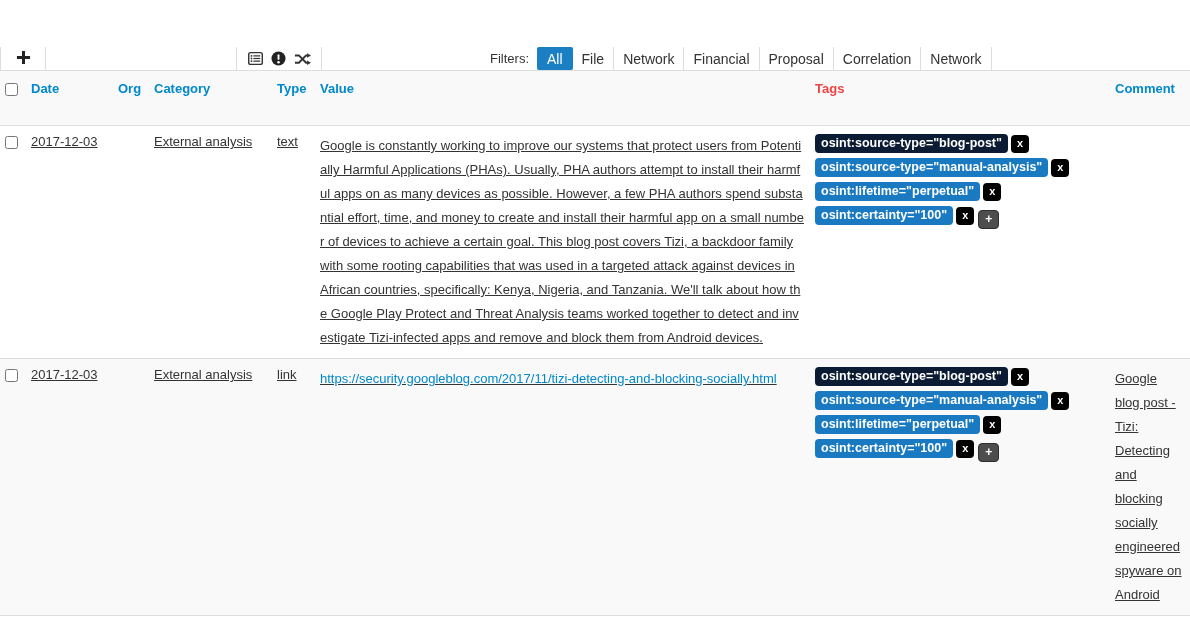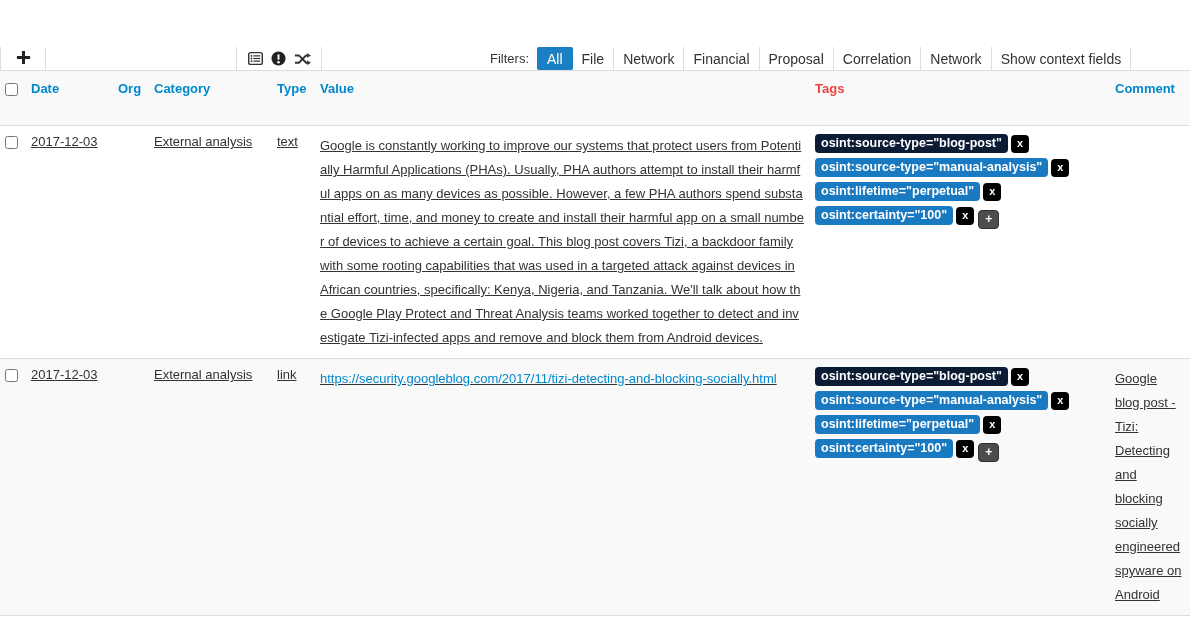--- a/index.html
+++ b/index.html
@@ -110,21 +110,20 @@
   <div class="tb-spacer2"></div>
   <div class="filters">
     <span class="filters-label">Filters:</span>
     <button class="filter-btn active">All</button>
     <button class="filter-btn">File</button>
     <button class="filter-btn">Network</button>
     <button class="filter-btn">Financial</button>
     <button class="filter-btn">Proposal</button>
     <button class="filter-btn">Correlation</button>
     <button class="filter-btn">Network</button>
-    <button class="filter-btn">Show context fields</button>
   </div>
 </div>
 
 <table>
   <colgroup>
     <col class="c-check">
       <col class="c-date">
       <col class="c-org">
       <col class="c-cat">
     <col class="c-type">

